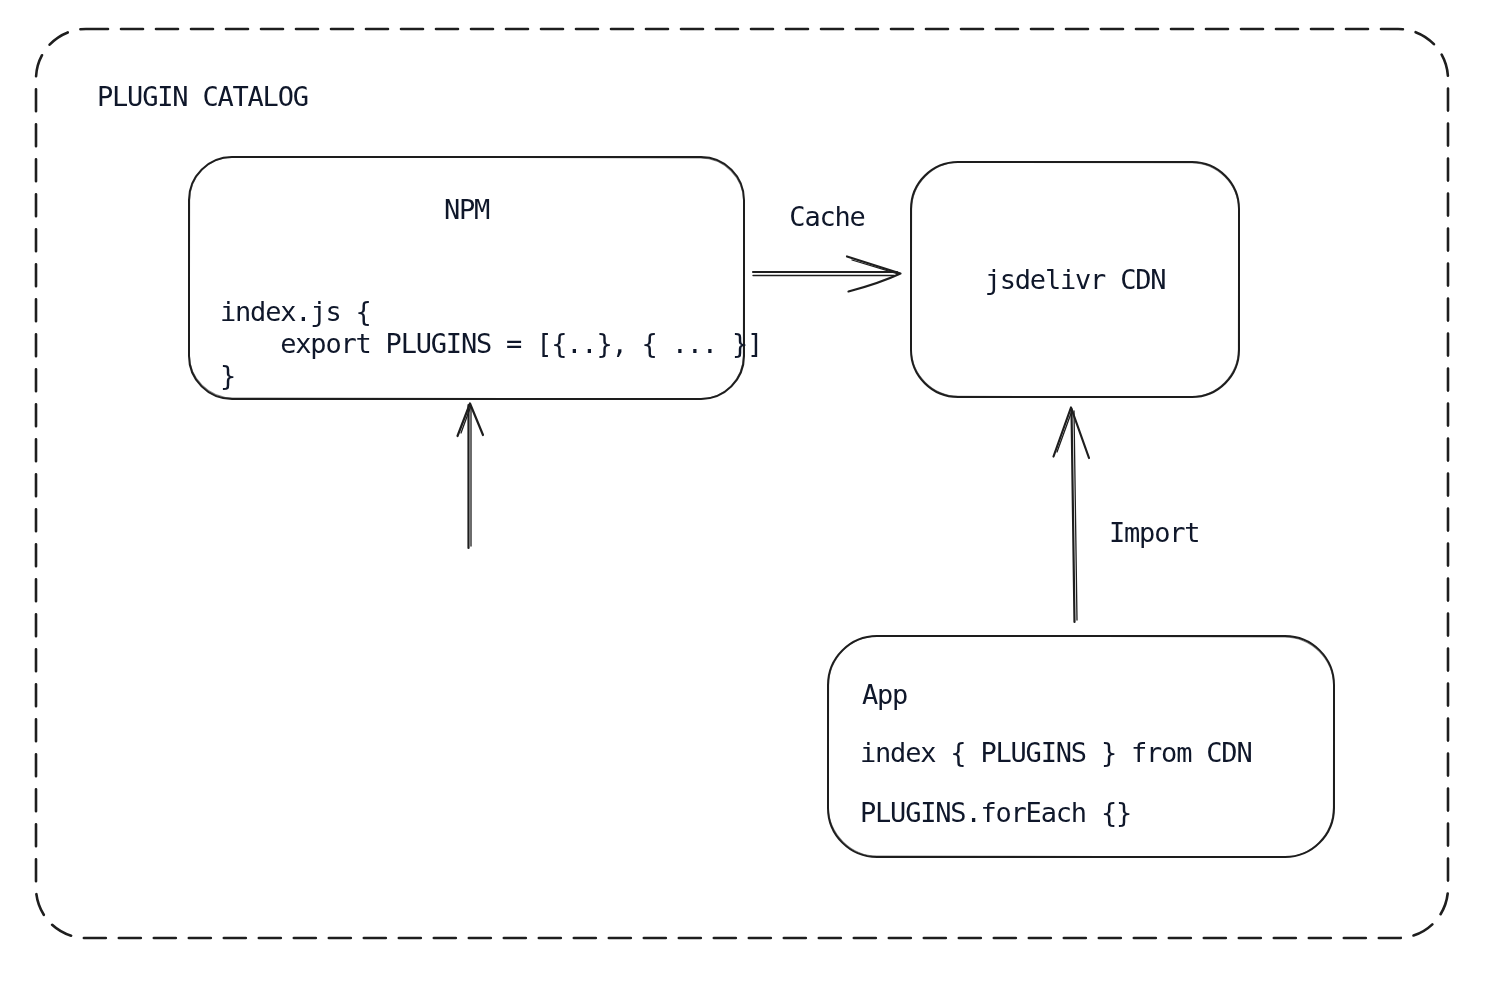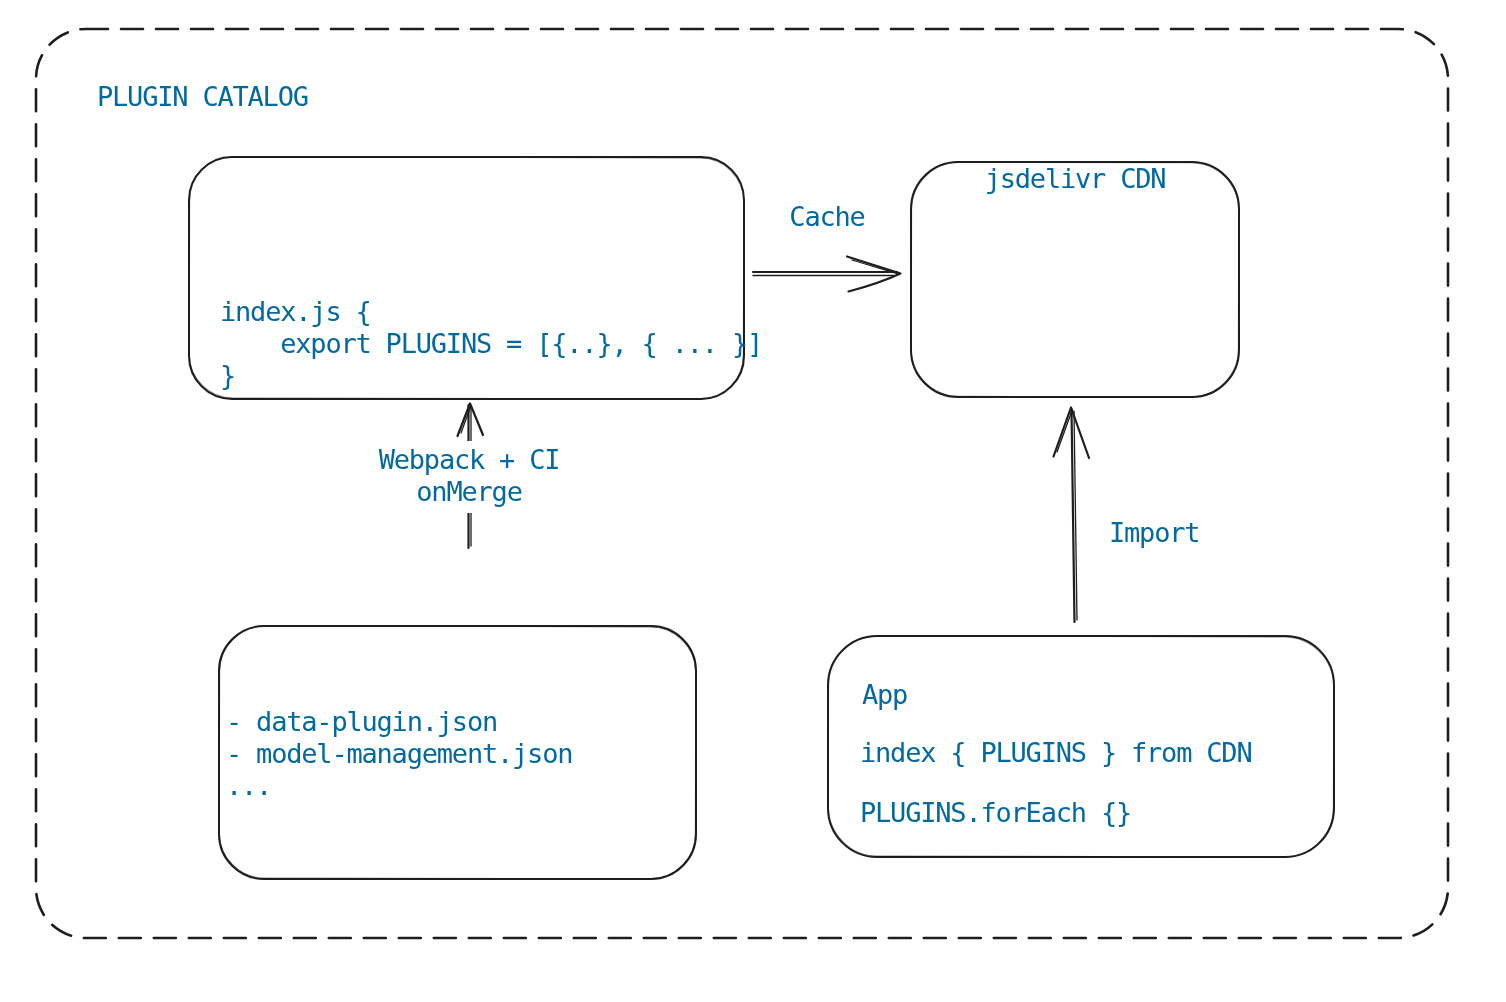--- a/index.html
+++ b/index.html
@@ -23,21 +23,21 @@
     width: 1506px;
     height: 1002px;
     pointer-events: none;
   }
   .txt {
     position: absolute;
     font-size: 27px;
     letter-spacing: -1.2px;
     line-height: 32px;
     white-space: pre;
-    color: #0369a1;
+    color: #0f172a;
   }
   .diagram-title {
     left: 97px;
     top: 81px;
   }
   .box {
     position: absolute;
     border: 2.2px solid #1e1e1e;
     background: #ffffff;
     box-sizing: border-box;
@@ -47,21 +47,21 @@
     content: '';
     position: absolute;
     inset: -1px;
     border: 1.4px solid rgba(30,30,30,0.55);
     border-radius: inherit;
     transform: rotate(0.12deg);
     pointer-events: none;
   }
   .npm-box   { left: 188px; top: 156px; width: 557px; height: 244px; border-radius: 44px; }
   .cdn-box   { left: 910px; top: 161px; width: 330px; height: 237px; border-radius: 48px;
-               display: flex; justify-content: center; }
+               display: flex; align-items: center; justify-content: center; }
   .repo-box  { left: 218px; top: 625px; width: 479px; height: 255px; border-radius: 46px; }
   .app-box   { left: 827px; top: 635px; width: 508px; height: 223px; border-radius: 50px; }
 
   .npm-title {
     left: 0; right: 0;
     top: 36px;
     text-align: center;
   }
   .box .txt { position: absolute; }
   .npm-code   { left: 30px; top: 90px; margin-top: 48px; }
@@ -116,39 +116,33 @@
       <path stroke-width="2.2" d="M1074.5 622 L1071.5 409"></path>
       <path stroke-width="1.3" d="M1077 620 L1074 411"></path>
       <path stroke-width="2.2" d="M1053.5 456.5 L1071 407.5 L1089 458"></path>
       <path stroke-width="1.3" d="M1057 452 L1071.5 412"></path>
     </g>
   </svg>
 
   <div class="txt diagram-title">PLUGIN CATALOG</div>
 
   <div class="box npm-box">
+    <div class="txt npm-title">NPM</div>
     <div class="txt npm-code">index.js {
     export PLUGINS = [{..}, { ... }]
 }</div>
   </div>
 
   <div class="box cdn-box">
     <div class="txt" style="position:static">jsdelivr CDN</div>
   </div>
 
-  <div class="box repo-box">
-    <div class="txt repo-files">- data-plugin.json
-- model-management.json
-...</div>
-  </div>
 
   <div class="box app-box">
     <div class="txt app-title">App</div>
     <div class="txt app-line1">index { PLUGINS } from CDN</div>
     <div class="txt app-line2">PLUGINS.forEach {}</div>
   </div>
 
   <div class="txt edge-label cache-label">Cache</div>
-  <div class="txt edge-label build-label">Webpack + CI
-onMerge</div>
   <div class="txt edge-label import-label">Import</div>
 
 </div>
 
 </body></html>

